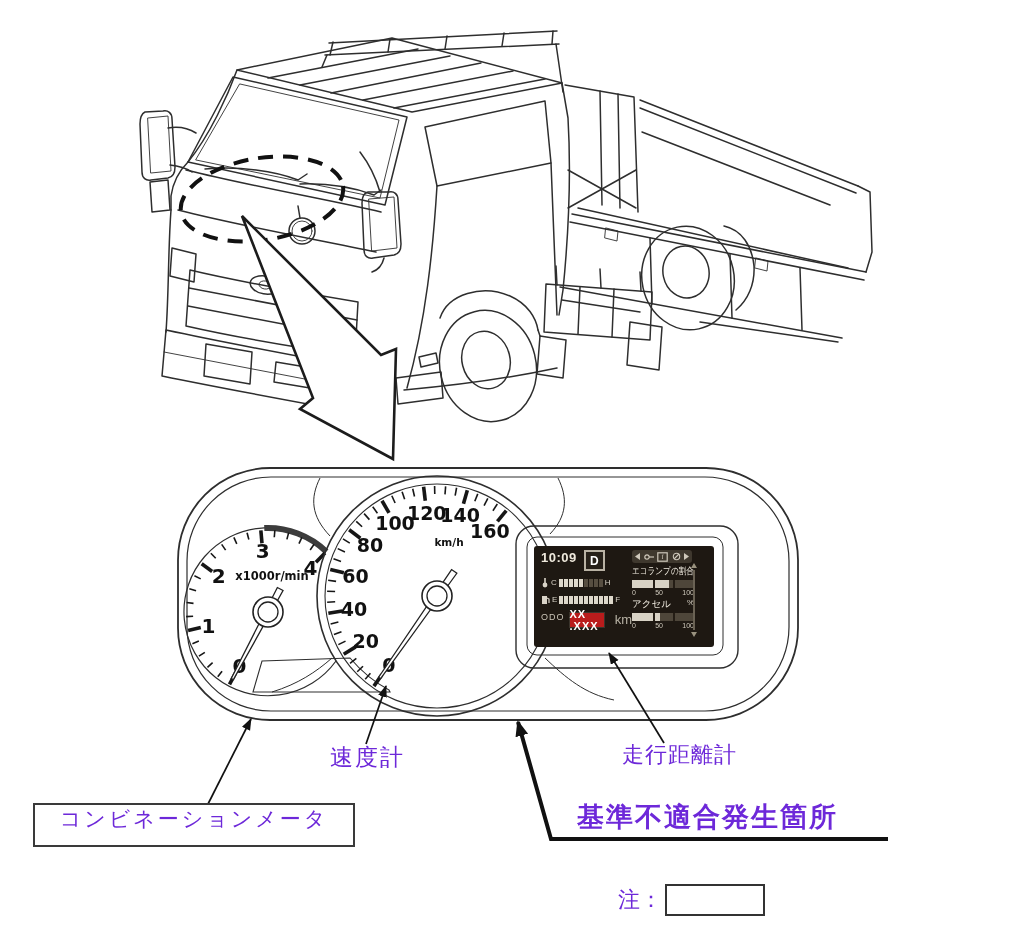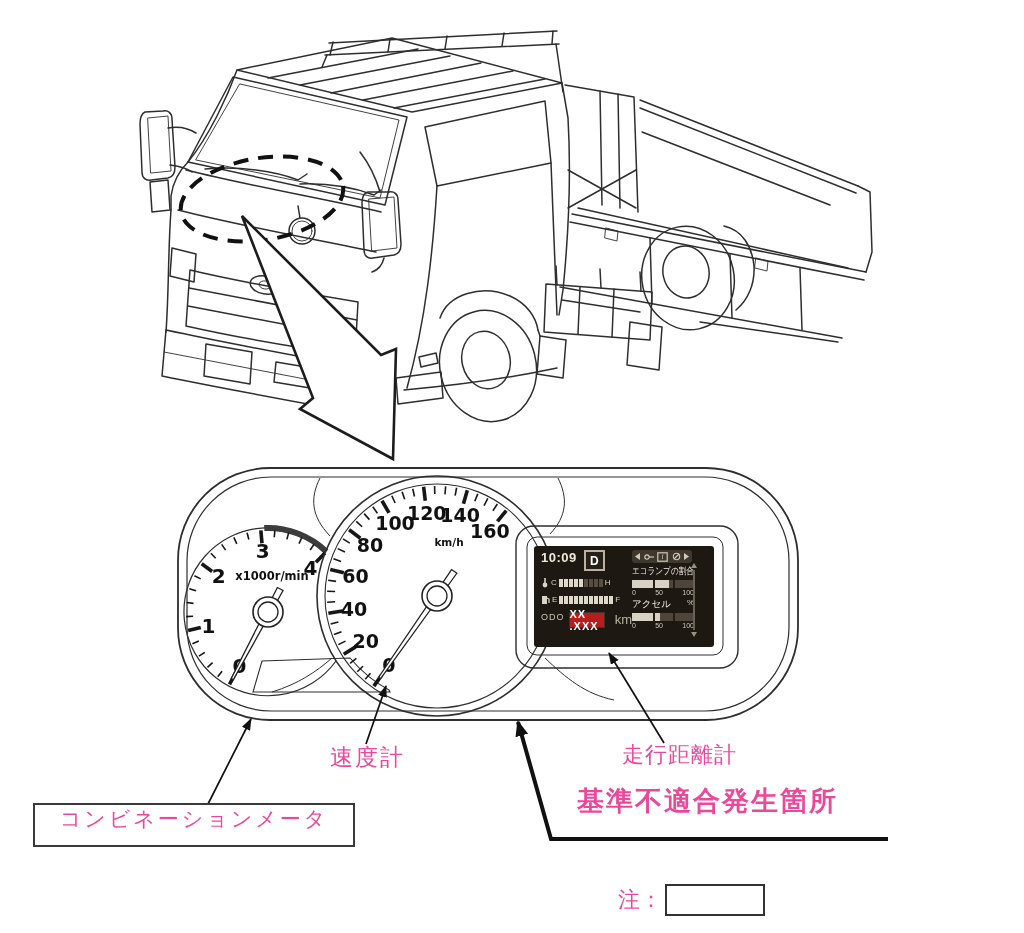--- a/index.html
+++ b/index.html
@@ -1,26 +1,26 @@
 <!DOCTYPE html>
 <html><head>
 <meta charset="utf-8">
 <style>
   html,body{margin:0;padding:0;background:#fff;}
   #page{position:relative;width:1024px;height:933px;background:#fff;overflow:hidden;
         font-family:"Liberation Sans","DejaVu Sans",sans-serif;}
   #art{position:absolute;left:0;top:0;z-index:1;}
-  .jp-serif{font-family:"Liberation Serif","DejaVu Serif",serif;color:#ec4899;}
+  .jp-serif{font-family:"Liberation Serif","DejaVu Serif",serif;color:#6d28d9;}
   .callout{position:absolute;z-index:3;white-space:nowrap;}
   #combo-box{position:absolute;left:33px;top:803px;width:318px;height:40px;border:2px solid #3a3a3a;
              display:flex;align-items:flex-start;justify-content:center;z-index:3;background:#fff;}
   #combo-box span{font-size:21px;letter-spacing:3px;}
   #speedo-label{left:330px;top:742px;font-size:23px;letter-spacing:2px;}
   #odo-label{left:622px;top:740px;font-size:22px;letter-spacing:1px;}
-  #noncon-label{left:577px;top:783px;font-size:27px;font-weight:bold;letter-spacing:2px;}
+  #noncon-label{left:577px;top:799px;font-size:27px;font-weight:bold;letter-spacing:2px;}
   #note-row{position:absolute;left:618px;top:884px;z-index:3;display:flex;align-items:center;}
   #note-row .txt{font-size:22px;}
   #note-box{display:inline-block;width:96px;height:28px;border:2px solid #333;margin:0 3px;background:#fff;}
   
   #display{position:absolute;left:534px;top:546px;width:180px;height:101px;z-index:2;
            background:#1e1812;border-radius:3px;color:#efe9dc;display:flex;}
   #disp-left{width:98px;padding:4px 0 0 7px;box-sizing:border-box;position:relative;}
   #disp-right{width:68px;padding-top:4px;position:relative;}
   .time-row{display:flex;align-items:flex-start;}
   #clock{font-size:13px;font-weight:bold;letter-spacing:0.5px;}

